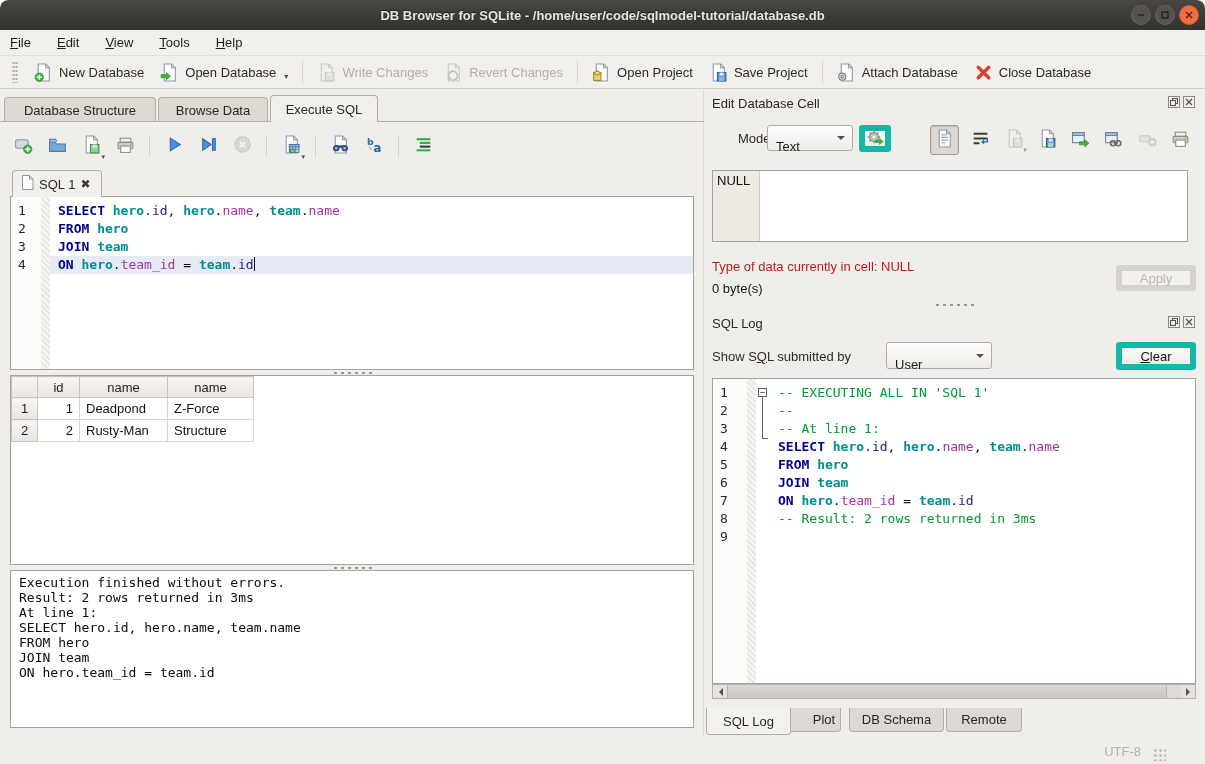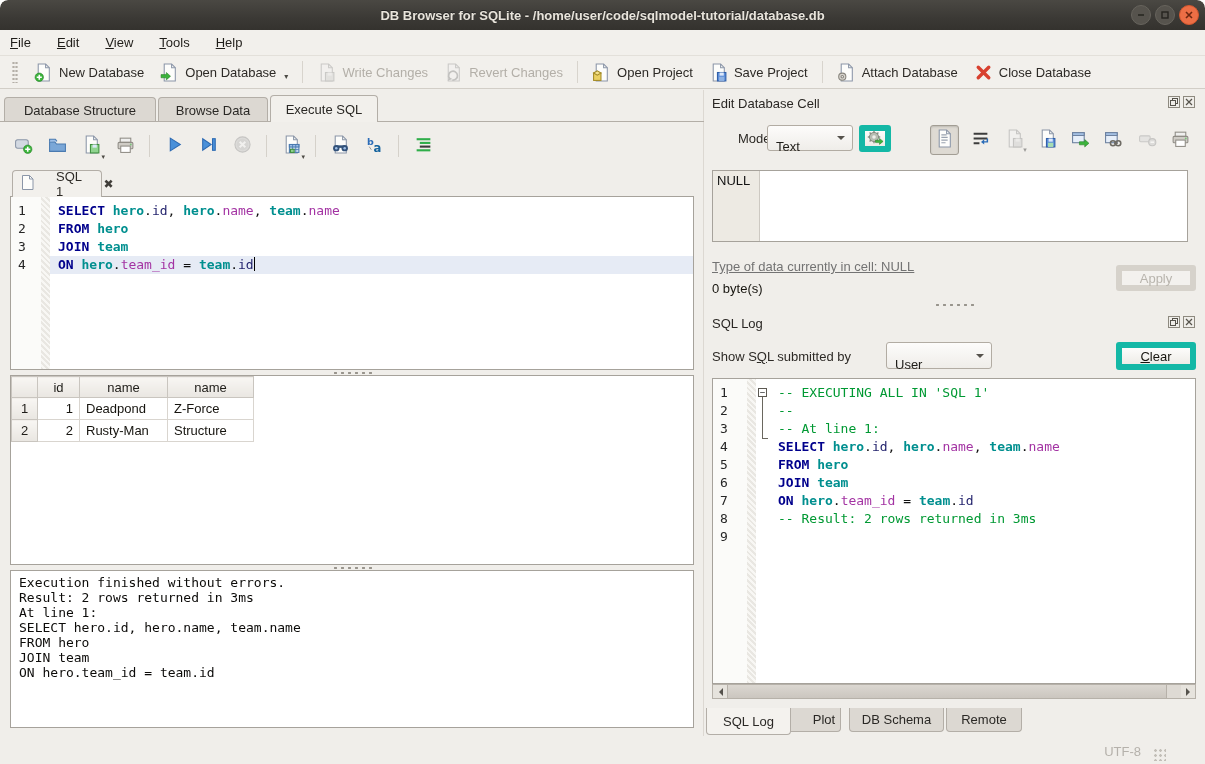--- a/index.html
+++ b/index.html
@@ -49,21 +49,21 @@
 
   
   #sql-toolbar{left:10px;top:131px;width:684px;height:30px;display:flex;align-items:center;gap:8px;}
   .sqlt-btn{width:26px;height:26px;display:flex;align-items:center;justify-content:center;position:relative;}
   .sqlt-btn.disabled{opacity:.5;filter:grayscale(1);}
   .v-sep{width:1px;height:22px;background:#d5d1ca;margin:0 3px;}
   .mini-caret{position:absolute;right:-1px;bottom:-1px;font-size:7px;color:#4c4a45;line-height:7px;}
 
   
   #sqlfile-tab{left:12px;top:170px;width:90px;height:27px;background:#f2f0ec;border:1px solid #b3aea7;
-    border-bottom:none;border-radius:4px 4px 0 0;display:flex;align-items:center;gap:22px;padding:0 8px;z-index:2;}
+    border-bottom:none;border-radius:4px 4px 0 0;display:flex;align-items:center;gap:5px;padding:0 8px;z-index:2;}
   #sqlfile-close{color:#3f3c38;font-weight:bold;font-size:12px;}
 
   
   .code-box{background:#fff;border:1px solid #a6a29b;display:flex;font-family:"DejaVu Sans Mono",monospace;font-size:13px;}
   #editor{left:10px;top:196px;width:684px;height:174px;}
   .gutter{width:30px;background:#fbfbf9;padding-top:5px;color:#262626;}
   .gutter .ln{height:18px;line-height:18px;padding-left:7px;}
   .hatch{width:9px;background:repeating-linear-gradient(45deg,#e9e7e2 0 2px,#f8f7f4 2px 4px);}
   .code-area{flex:1;padding-top:5px;overflow:hidden;}
   .code-line{height:18px;line-height:18px;padding-left:8px;white-space:pre;}
@@ -113,21 +113,21 @@
   #cell-toolbar{position:absolute;left:930px;top:124px;width:262px;height:32px;display:flex;
     align-items:center;gap:10px;}
   .cell-btn{width:24px;height:24px;display:flex;align-items:center;justify-content:center;position:relative;}
   .cell-btn.pressed{width:30px;height:30px;border:1px solid #a29d94;border-radius:3px;background:#dedad3;
     box-shadow:inset 0 1px 2px rgba(0,0,0,.15);}
   .cell-btn.disabled{opacity:.5;filter:grayscale(1);}
 
   #cell-editor{left:712px;top:170px;width:476px;height:72px;background:#fff;border:1px solid #a6a29b;display:flex;}
   #cell-editor .null-gutter{width:47px;background:#edeae3;border-right:1px solid #cdc9c2;padding:2px 0 0 4px;color:#111;}
 
-  #info-type{left:712px;top:259px;color:#737373;text-decoration:underline;}
+  #info-type{left:712px;top:259px;color:#b91c1c;}
   #info-size{left:712px;top:281px;color:#17150f;}
 
   #sqllog-box{left:712px;top:378px;width:484px;height:306px;}
   #sqllog-box .gutter{width:34px;}
   .foldcol{width:14px;position:relative;padding-top:5px;}
   .fold-box{position:absolute;left:2px;width:9px;height:9px;border:1px solid #5c5952;background:#fff;
     display:flex;align-items:center;justify-content:center;font-size:9px;line-height:1;color:#333;}
   .fold-line{position:absolute;left:6px;width:1px;background:#6a675f;}
   .fold-elbow{position:absolute;left:6px;height:1px;width:6px;background:#6a675f;}
 

